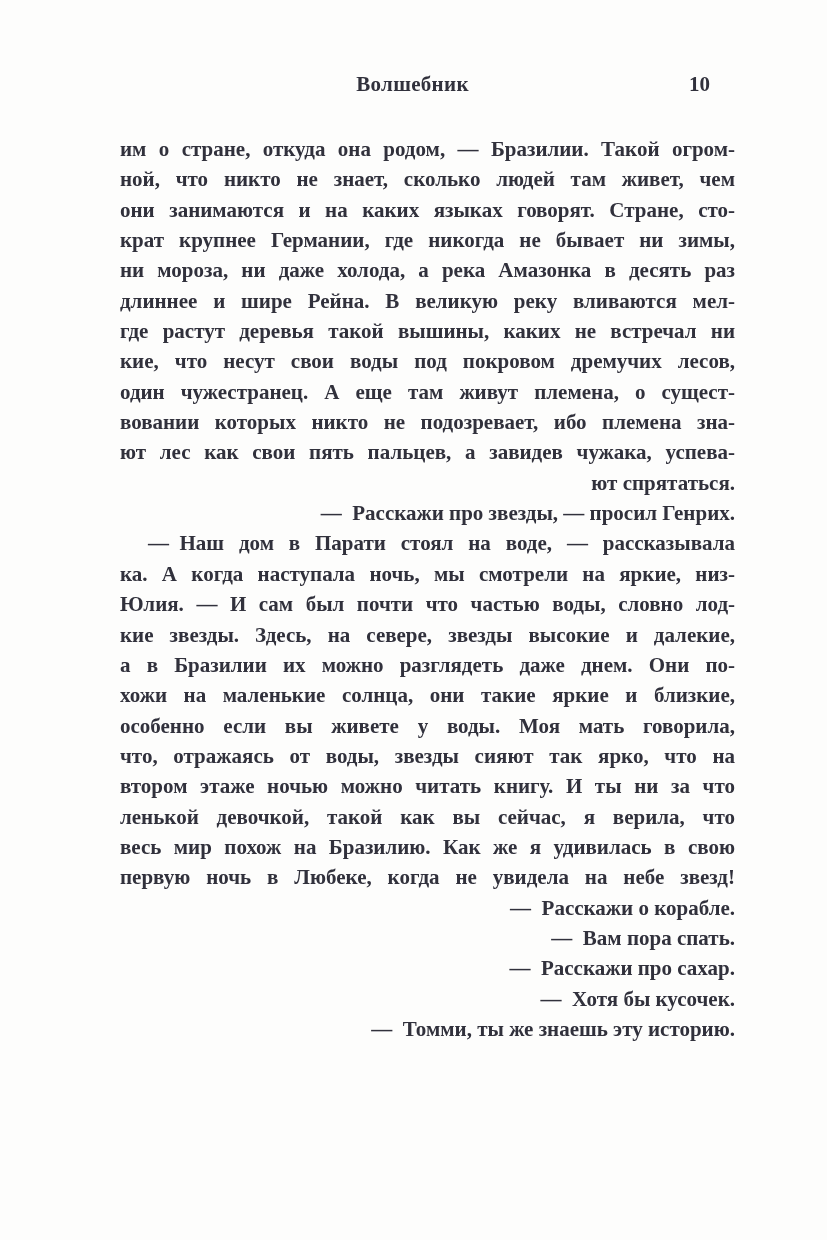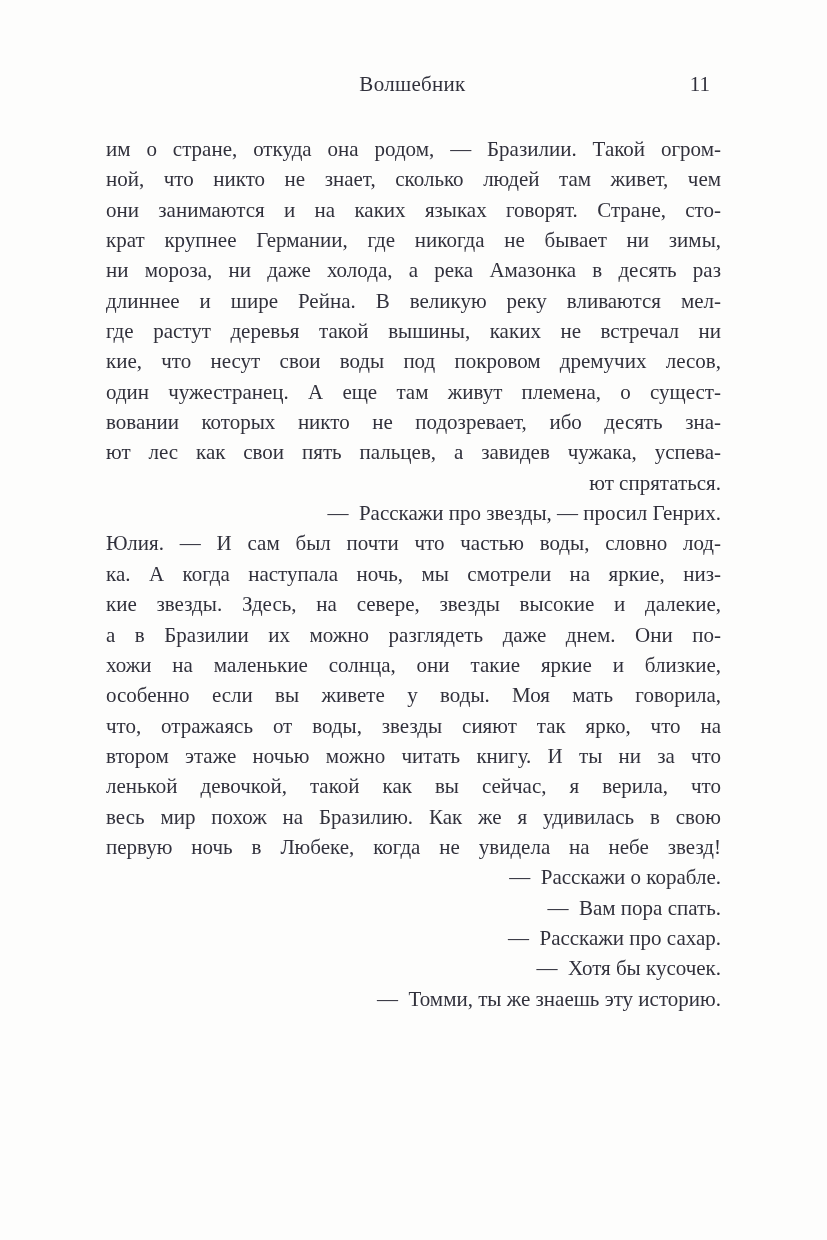--- a/index.html
+++ b/index.html
@@ -8,20 +8,21 @@
     background: #e8e8e8;
   }
   .sheet {
     position: relative;
     width: 827px;
     height: 1240px;
     background: #fdfdfc;
     font-family: "Liberation Serif", "DejaVu Serif", serif;
     color: #31313c;
     overflow: hidden;
+    font-weight: bold;
   }
   
   .running-head {
     position: absolute;
     left: 105px;
     top: 70px;
     width: 615px;
     height: 28px;
     font-size: 21px;
     line-height: 28px;
@@ -33,21 +34,21 @@
   }
   .page-number {
     position: absolute;
     right: 10px;
     top: 0;
     line-height: 28px;
   }
   
   .text-block {
     position: absolute;
-    left: 106px;
+    left: 120px;
     top: 134px;
     width: 615px;
   }
   .line {
     height: 30.35px;
     line-height: 30.35px;
     font-size: 21px;
     overflow: hidden;
     text-align: right;
     white-space: normal;
@@ -60,40 +61,41 @@
   .line.ind {
     text-indent: 28px;
   }
 </style>
 </head>
 <body>
 
 <div class="sheet">
   <div class="running-head">
     <span class="running-title">Волшебник</span>
-    <span class="page-number">11</span>
+    <span class="page-number">10</span>
   </div>
 
   <div class="text-block">
 
   <div class="line jst">им о стране, откуда она родом, — Бразилии. Такой огром-</div>
       <div class="line jst">ной, что никто не знает, сколько людей там живет, чем</div>
       <div class="line jst">они занимаются и на каких языках говорят. Стране, сто-</div>
       <div class="line jst">крат крупнее Германии, где никогда не бывает ни зимы,</div>
       <div class="line jst">ни мороза, ни даже холода, а река Амазонка в десять раз</div>
       <div class="line jst">длиннее и шире Рейна. В великую реку вливаются мел-</div>
       <div class="line jst">где растут деревья такой вышины, каких не встречал ни</div>
       <div class="line jst">кие, что несут свои воды под покровом дремучих лесов,</div>
       <div class="line jst">один чужестранец. А еще там живут племена, о сущест-</div>
-      <div class="line jst">вовании которых никто не подозревает, ибо десять зна-</div>
+      <div class="line jst">вовании которых никто не подозревает, ибо племена зна-</div>
       <div class="line jst">ют лес как свои пять пальцев, а завидев чужака, успева-</div>
       <div class="line">ют спрятаться.</div>
       <div class="line ind">— Расскажи про звезды, — просил Генрих.</div>
+      <div class="line jst ind">— Наш дом в Парати стоял на воде, — рассказывала</div>
+      <div class="line jst">ка. А когда наступала ночь, мы смотрели на яркие, низ-</div>
       <div class="line jst">Юлия. — И сам был почти что частью воды, словно лод-</div>
-      <div class="line jst">ка. А когда наступала ночь, мы смотрели на яркие, низ-</div>
       <div class="line jst">кие звезды. Здесь, на севере, звезды высокие и далекие,</div>
       <div class="line jst">а в Бразилии их можно разглядеть даже днем. Они по-</div>
       <div class="line jst">хожи на маленькие солнца, они такие яркие и близкие,</div>
       <div class="line jst">особенно если вы живете у воды. Моя мать говорила,</div>
       <div class="line jst">что, отражаясь от воды, звезды сияют так ярко, что на</div>
       <div class="line jst">втором этаже ночью можно читать книгу. И ты ни за что</div>
       <div class="line jst">ленькой девочкой, такой как вы сейчас, я верила, что</div>
       <div class="line jst">весь мир похож на Бразилию. Как же я удивилась в свою</div>
       <div class="line jst">первую ночь в Любеке, когда не увидела на небе звезд!</div>
       <div class="line ind">— Расскажи о корабле.</div>

